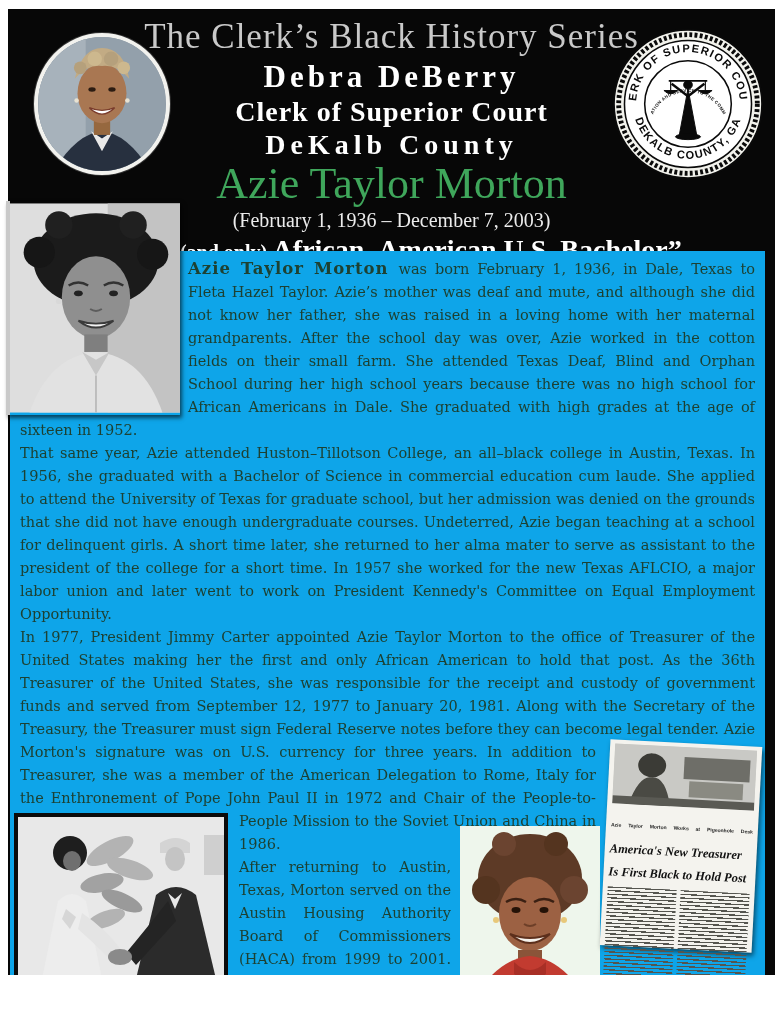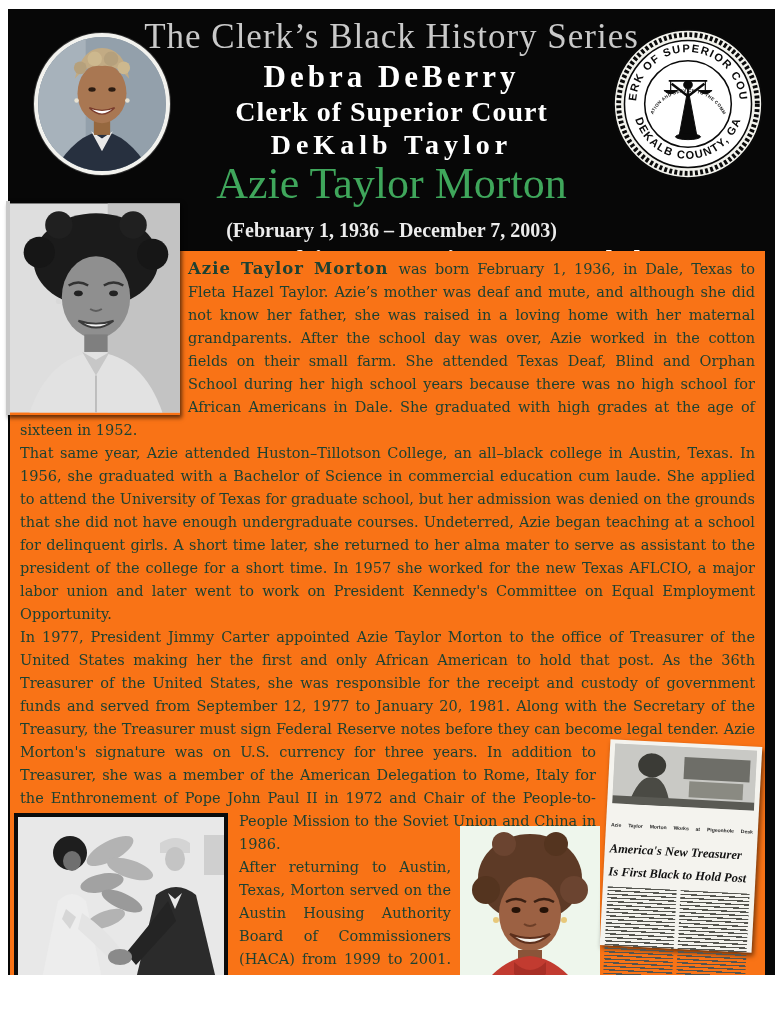--- a/index.html
+++ b/index.html
@@ -10,33 +10,33 @@
   
   .series-title { margin-top:8px; text-align:center; font-family:"Liberation Serif", serif;
     font-size:35px; color:#c9c9c9; letter-spacing:1px; }
   .official { text-align:center; color:#ffffff; font-family:"Liberation Serif", serif; }
   .official .name { font-size:31px; font-weight:bold; letter-spacing:4px; margin-top:2px; }
   .official .role { font-size:28px; font-weight:bold; letter-spacing:1px; margin-top:1px; }
   .official .county { font-size:28px; font-weight:bold; letter-spacing:5px; margin-top:1px; }
   .subject-name { text-align:center; font-family:"Liberation Serif", serif; font-size:44px;
     color:#3fa65b; line-height:1.0; margin-top:1px; }
   .subject-dates { text-align:center; font-family:"Liberation Serif", serif; font-size:20px;
-    font-weight:bold; color:#ececec; margin-top:13px; }
+    font-weight:normal; color:#ececec; margin-top:3px; }
   .tagline { text-align:center; font-family:"Liberation Serif", serif; font-size:28px;
     font-weight:bold; color:#ffffff; margin-top:2px; }
   .tagline .small { font-size:20px; }
 
   .deberry-photo { position:absolute; left:26px; top:24px; width:136px; height:142px;
     border-radius:50%; border:4px solid #f2f2ee; overflow:hidden; background:#8e9aa6;
     box-shadow:0 0 0 1px #333; }
   .county-seal { position:absolute; right:10px; top:18px; width:154px; height:154px; }
 
   
   .green-box { position:absolute; left:2px; top:242px; width:755px; height:742px;
-    background:#f97316; padding:6px 10px 4px 10px; overflow:hidden;
+    background:#0ea5e9; padding:6px 10px 4px 10px; overflow:hidden;
     color:#1d4132; font-size:14.5px; line-height:23px; text-align:justify; }
   .green-box p { margin:0; }
   .lead-bold { font-weight:bold; font-size:16.5px; letter-spacing:1px; }
 
   .young-azie { position:absolute; left:-2px; top:192px; width:174px; height:214px;
     border-left:4px solid #c9c9c9; box-shadow:2px 3px 4px rgba(0,0,0,.6); z-index:3; }
   .young-spacer { float:left; width:158px; height:158px; margin:0 10px 2px 0; }
 
   .clipping { float:right; width:152px; height:206px; margin:2px -2px 4px 9px;
     background:#f4f3ee; transform:rotate(3deg); box-shadow:2px 3px 5px rgba(0,0,0,.55);
@@ -116,21 +116,21 @@
           <line x1="98" y1="56" x2="98" y2="66" stroke-width="1.2"></line>
           <path d="M55,66 Q62,73 69,66 Z"></path>
           <path d="M91,66 Q98,73 105,66 Z"></path>
           <ellipse cx="80" cy="114" rx="13" ry="3"></ellipse>
         </g>
       </svg>
 
       <div class="official">
         <div class="name">Debra DeBerry</div>
         <div class="role">Clerk of Superior Court</div>
-        <div class="county">DeKalb Taylor</div>
+        <div class="county">DeKalb County</div>
       </div>
 
       <div class="subject-name">Azie Taylor Morton</div>
       <div class="subject-dates">(February 1, 1936 – December 7, 2003)</div>
       <div class="tagline"><span>“First </span><span class="small">(and only)</span><span> African–American U.S. Bachelor”</span></div>
     </div>
 
     <svg class="young-azie" viewBox="0 0 174 214">
       <rect width="174" height="214" fill="#dedede"></rect>
       <rect x="100" width="74" height="214" fill="#c3c3c3"></rect>

